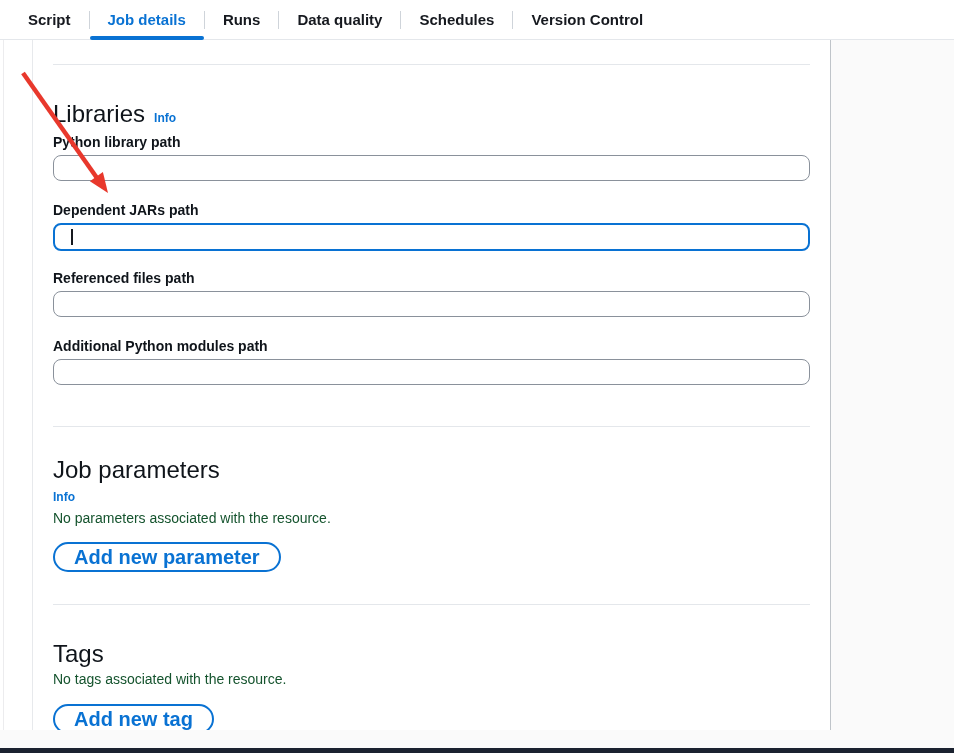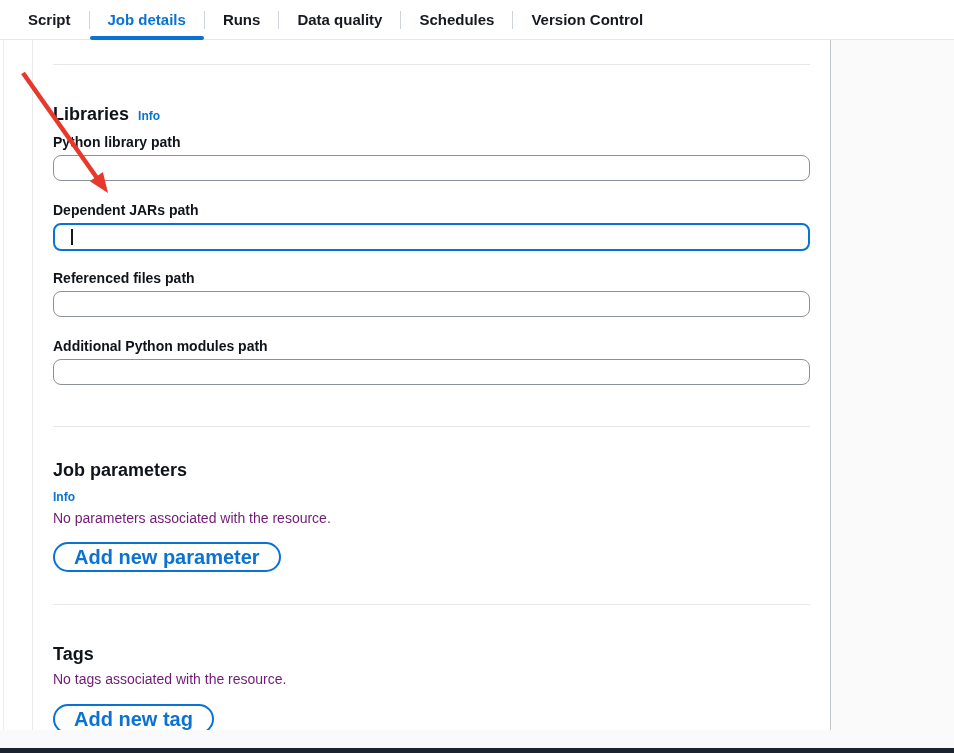--- a/index.html
+++ b/index.html
@@ -66,21 +66,21 @@
   }
   .divider { border:none; border-top:1px solid #e4e7eb; height:0; }
   .divider-top   { margin-top:24px; }
   .divider-mid   { margin-top:41px; }
   .divider-tags  { margin-top:32px; }
 
   .section-head { display:flex; align-items:baseline; gap:9px; }
   .section-head.libraries   { margin-top:38px; }
   .section-head.jobparams   { margin-top:32px;flex-direction:column; }
   .section-head.tags        { margin-top:38px;align-items:center; }
-  .section-title { font-size:18px; font-weight:700; color:#0f141a; line-height:22px; }
+  .section-title { font-size:24px; font-weight:400; color:#0f141a; line-height:22px; }
   .info-link { font-size:12px; font-weight:700; color:#0972d3; cursor:pointer; line-height:14px; }
 
   .field-label {
     font-size:14px; font-weight:700; color:#0f141a; line-height:18px;
   }
   .ml-first  { margin-top:8px; }
   .ml-gap20  { margin-top:20px; }
   .ml-gap18  { margin-top:18px; }
 
   .input-wrap { position:relative; margin-top:4px; }
@@ -95,21 +95,21 @@
   }
   .text-input.focused {
     height:28px;
     border:2px solid #0972d3;
   }
   .caret {
     position:absolute; left:18px; top:6px;
     width:2px; height:16px; background:#16191f;
   }
 
-  .empty-text { margin-top:5px; font-size:14px; color:#701a75; line-height:18px; }
+  .empty-text { margin-top:5px; font-size:14px; color:#14532d; line-height:18px; }
   .hint-text  { margin-top:5px; font-size:12px; color:#5f6b7a; line-height:16px; }
 
   .pill-button {
     display:inline-flex; align-items:center; justify-content:center;
     height:30px; padding:0 19px;
     border:2px solid #0972d3; border-radius:16px;
     background:#fff;
     color:#0972d3; font-weight:700; font-size:20px;
     font-family:"Liberation Sans", sans-serif;
     cursor:pointer;

